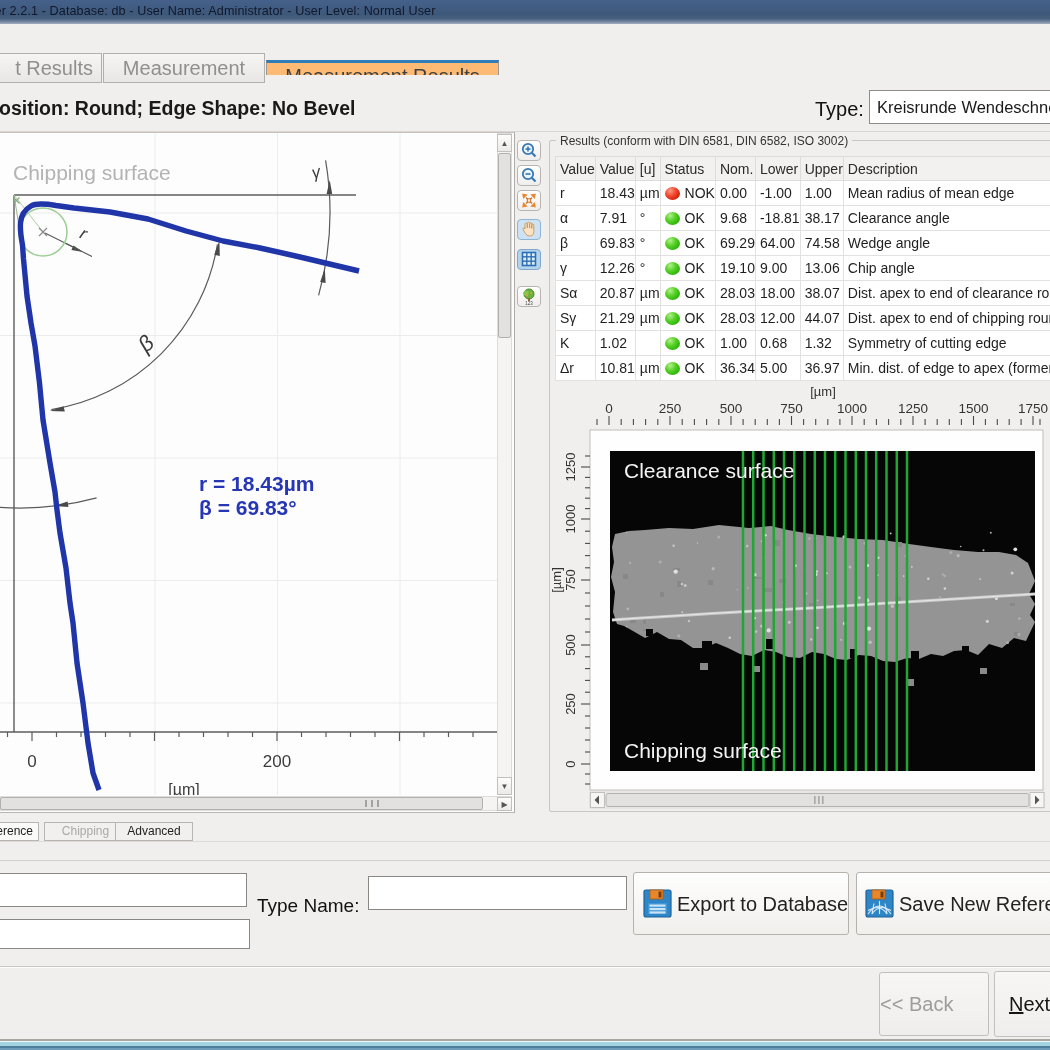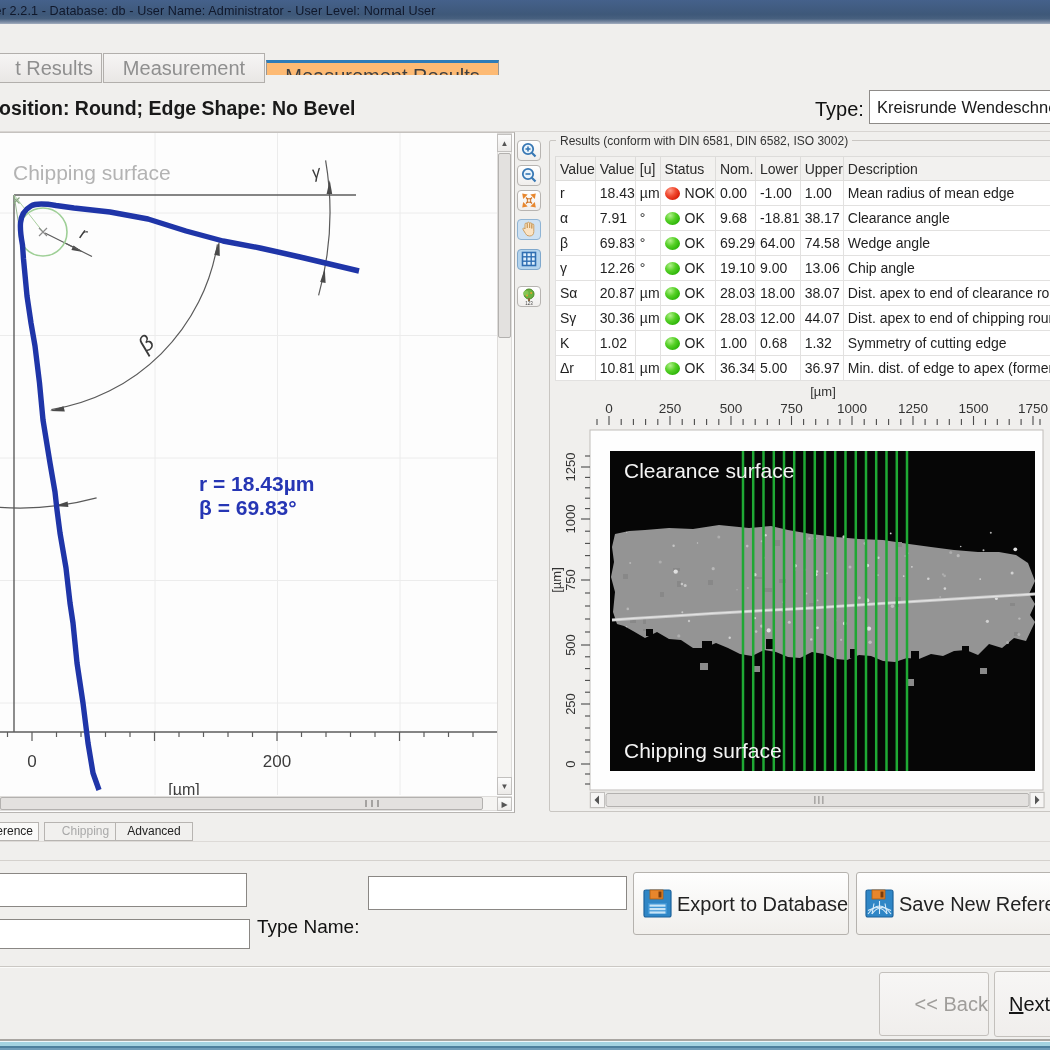--- a/index.html
+++ b/index.html
@@ -23,21 +23,21 @@
 .grplabel{left:556px;top:134px;font-size:12px;color:#333;background:#f0efed;padding:0 4px;white-space:nowrap}
 table.res{position:absolute;left:555px;top:156px;border-collapse:collapse;table-layout:fixed;font-size:14px;color:#1f1f1f;background:#fff}
 table.res td{border:1px solid #e2e1e0;height:25px;padding:0 0 0 4px;overflow:hidden;white-space:nowrap;vertical-align:middle}
 table.res tr.hdr td{background:#f2f1ef;border-color:#dddcda;color:#2a2a2a;height:24px}
 .ball{display:inline-block;width:15px;height:13px;border-radius:50%;vertical-align:-2px;margin-right:5px}
 .ballr{background:radial-gradient(circle at 35% 28%,#ff9a86 0%,#f04a30 40%,#d81e08 75%,#b01205 100%)}
 .ballg{background:radial-gradient(circle at 35% 28%,#b2f08c 0%,#55d026 40%,#2cb408 75%,#1e9004 100%)}
 .btab{top:822px;height:19px;border:1px solid #b7b4b1;background:#f1f0ee;font-size:12px;text-align:center;line-height:17px;color:#222;white-space:nowrap;overflow:hidden}
 .input{background:#fff;border:1px solid #8a8784}
 .bigbtn{border:1px solid #b5b2ae;border-radius:3px;background:linear-gradient(#fefefe,#f1efec);font-size:20px;color:#111}
-.navbtn{border:1px solid #c3c0bc;border-radius:3px;background:linear-gradient(#f7f6f5,#f0eeec);font-size:20px;text-align:right}
+.navbtn{border:1px solid #c3c0bc;border-radius:3px;background:linear-gradient(#f7f6f5,#f0eeec);font-size:20px;text-align:left}
 .lbl{white-space:nowrap}
 </style></head>
 <body>
 <div class="abs titlebar"></div>
 <div class="abs titletext">ter 2.2.1 - Database: db - User Name: Administrator - User Level: Normal User</div>
 
 <div class="abs tab" style="left:-41px;width:143px">
     <span style="position:absolute;right:8px;top:0">t Results</span>
   </div>
 <div class="abs tab" style="left:103px;width:162px">Measurement</div>
@@ -254,21 +254,21 @@
         <td>20.87</td>
         <td>µm</td>
         <td><span class="ball ballg"></span>OK</td>
         <td>28.03</td>
         <td>18.00</td>
         <td>38.07</td>
         <td>Dist. apex to end of clearance round</td>
       </tr>
 <tr>
         <td>Sγ</td>
-        <td>30.36</td>
+        <td>21.29</td>
         <td>µm</td>
         <td><span class="ball ballg"></span>OK</td>
         <td>28.03</td>
         <td>12.00</td>
         <td>44.07</td>
         <td>Dist. apex to end of chipping round</td>
       </tr>
 <tr>
         <td>K</td>
         <td>1.02</td>
@@ -526,21 +526,21 @@
 
 <div class="abs btab" style="left:-32px;width:71px;background:#fafaf9">
     <span style="position:absolute;right:5px;top:0">Reference</span>
   </div>
 <div class="abs btab" style="left:44px;width:83px;color:#a9a9a9">Chipping</div>
 <div class="abs btab" style="left:115px;width:78px">Advanced</div>
 <div class="abs" style="left:0;top:841px;width:1050px;height:1px;background:#dddad7"></div>
 
 <div class="abs" style="left:0;top:860px;width:1050px;height:1px;background:#d4d1cd"></div>
 <div class="abs input" style="left:-20px;top:873px;width:267px;height:34px"></div>
-<div class="abs lbl" style="left:257px;top:916px;font-size:19px;color:#111">Type Name:</div>
+<div class="abs lbl" style="left:257px;top:895px;font-size:19px;color:#111">Type Name:</div>
 <div class="abs input" style="left:368px;top:876px;width:259px;height:34px"></div>
 <div class="abs input" style="left:-20px;top:919px;width:270px;height:30px"></div>
 
 <div class="abs bigbtn" style="left:633px;top:872px;width:216px;height:63px"></div>
 <div id="icon1" class="abs" style="left:640px;top:886px;width:35px;height:35px"><svg width="35" height="35" viewBox="0 0 35 35">
       <path d="M4,6 Q4,4 6,4 L29,4 Q31,4 31,6 L31,29 Q31,31 29,31 L6,31 Q4,31 4,29 Z" fill="#2f86c6" stroke="#1d639c" stroke-width="1.2"></path>
       <rect x="10" y="4" width="13" height="9" fill="#e8862c" stroke="#b05e10" stroke-width="0.8"></rect>
       <rect x="18.5" y="5.5" width="3" height="6" fill="#7a3c0c"></rect>
       <rect x="8" y="17" width="19" height="11" fill="#3f96d6"></rect>
       <rect x="9.5" y="18.5" width="16" height="2.2" fill="#c8e4f6"></rect>

